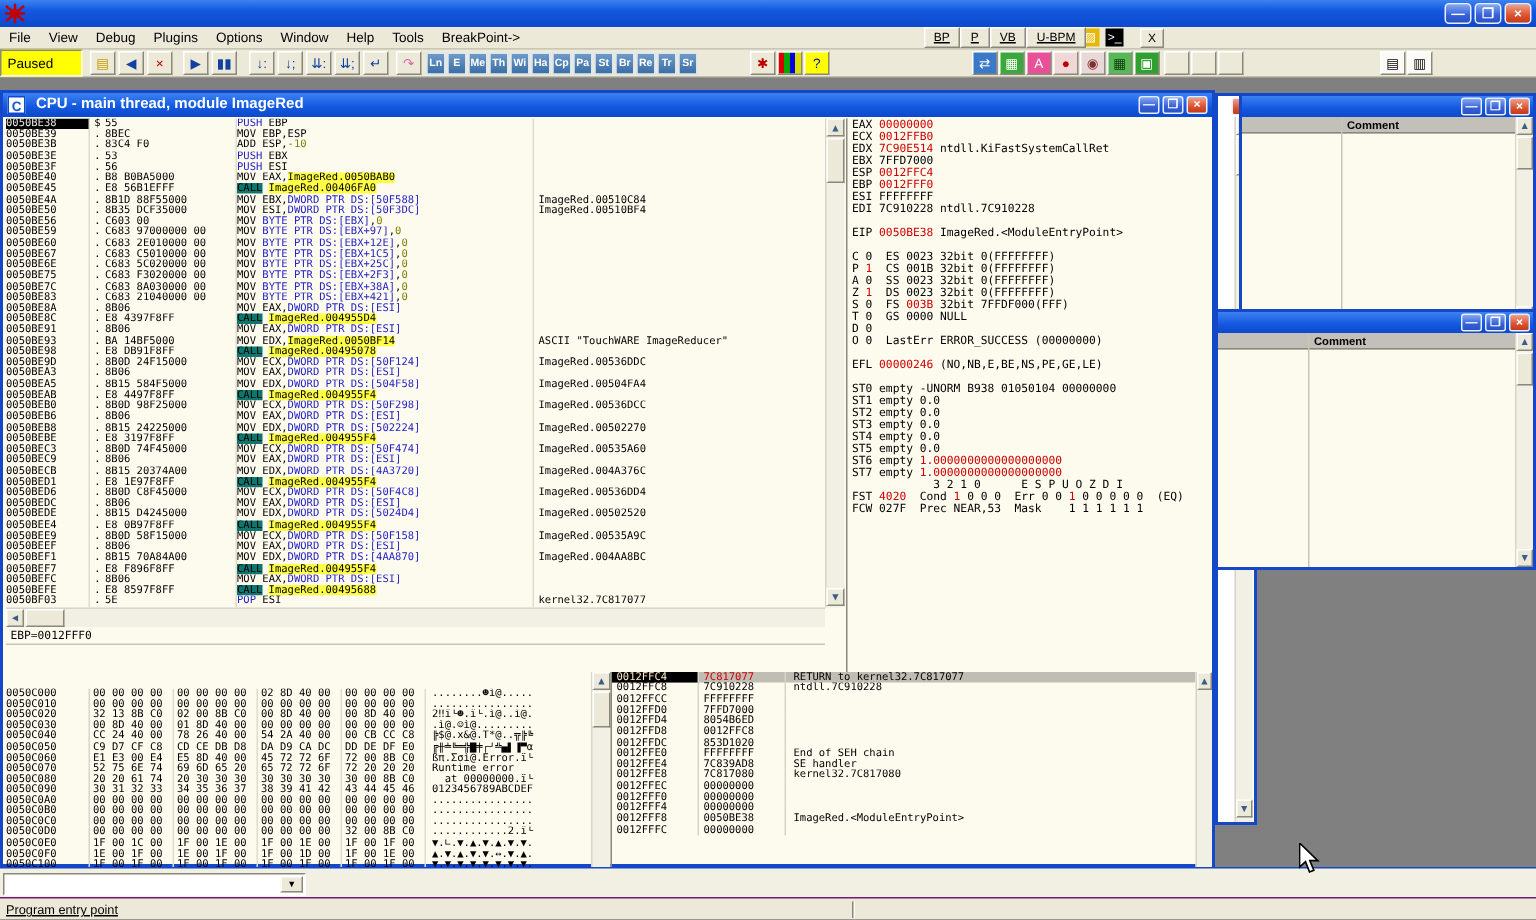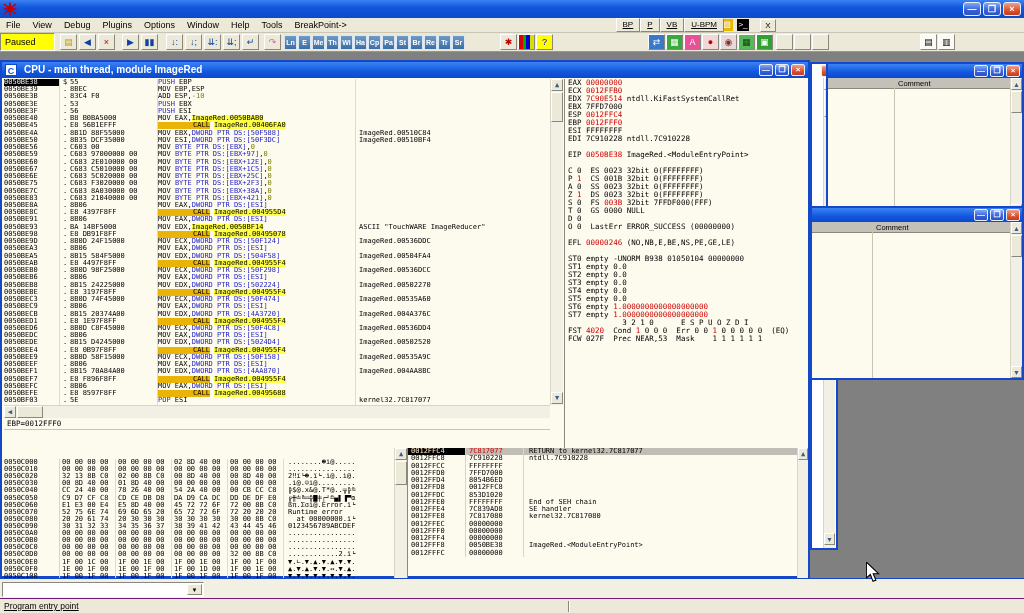--- a/index.html
+++ b/index.html
@@ -61,21 +61,21 @@
   .cpu-controls{ position:absolute; right:3px; top:2px; display:flex; gap:2px; }
 
   .disasm{ position:absolute; left:2px; top:17px; width:546px; height:326px; overflow:hidden; }
   .drow{ display:flex; height:7.24px; line-height:7.3px; font-size:7px; white-space:pre; }
   .d-addr{ width:56px; flex:none; border-right:1px solid #E0DCCB; }
   .d-addr.sel{ background:#000; color:#E8E8E8; }
   .d-mark{ width:10px; flex:none; text-align:center; }
   .d-bytes{ width:88px; flex:none; border-right:1px solid #E0DCCB; overflow:hidden; }
   .d-insn{ width:198px; flex:none; border-right:1px solid #E0DCCB; overflow:hidden; }
   .d-cmt{ flex:1; overflow:hidden; padding-left:3px; }
-  .hl-call{ background:#eab308; color:#000;padding-left:35px; }
+  .hl-call{ background:#0f766e; color:#000; }
   .hl-yel{ background:#FFFF45; color:#000; }
   .op-push{ color:#2424C8; }
   .op-mem{ color:#2424C8; }
   .op-num{ color:#7E7E00; }
 
   .vscroll{ position:absolute; background:#F2F0E4; border-left:1px solid #D8D4C8; }
   .scr-btn{ position:absolute; left:0; width:100%; height:12px; background:#ECE9D8; color:#3A5E8C;
     font-size:7px; text-align:center; line-height:11px;
     border:1px solid; border-color:#FFFFFF #8A887A #8A887A #FFFFFF; }
   .scr-thumb{ position:absolute; left:0; width:100%; background:#ECE9D8;
@@ -115,21 +115,21 @@
   .s-val{ width:58px; flex:none; border-right:1px solid #D8D4C8; padding-left:3px; }
   .s-val.red{ color:#CE0000; }
   .s-cmt{ flex:1; padding-left:5px; overflow:hidden; }
 
   
   .rwin{ position:absolute; border:2px solid #1548C8; background:#FDFAEE; }
   .rwin-title{ height:14px; background:linear-gradient(180deg,#3C82F2,#1257DE 60%,#0C49CC); position:relative; }
   .rwin-controls{ position:absolute; right:2px; top:1px; display:flex; gap:2px; }
   .rwin-body{ position:relative; height:calc(100% - 14px); }
   .cmt-hdr{ position:absolute; top:0; height:11px; font-size:7.5px; padding:1px 0 0 4px;
-    background:#C2C0B8; border-bottom:1px solid #8A887A; }
+    background:#C2C0B8; border-bottom:1px solid #8A887A;font-weight:bold; }
   .col-line{ position:absolute; top:0; bottom:0; width:1px; background:#C8C5B2; }
 
   .strip-win{ position:absolute; left:810px; top:62px; width:28px; height:488px;
     border:2px solid #1548C8; background:#fff; }
   .strip-x{ position:absolute; right:1px; top:1px; }
 
   .bottom-strip{ position:absolute; left:0; top:578px; width:1024px; height:20px; background:#F2F0E2;
     border-top:1px solid #1548C8; }
   .combo{ position:absolute; left:2px; top:3px; width:202px; height:15px; background:#fff;
     border:1px solid; border-color:#8A887A #FFFFFF #FFFFFF #8A887A; }

